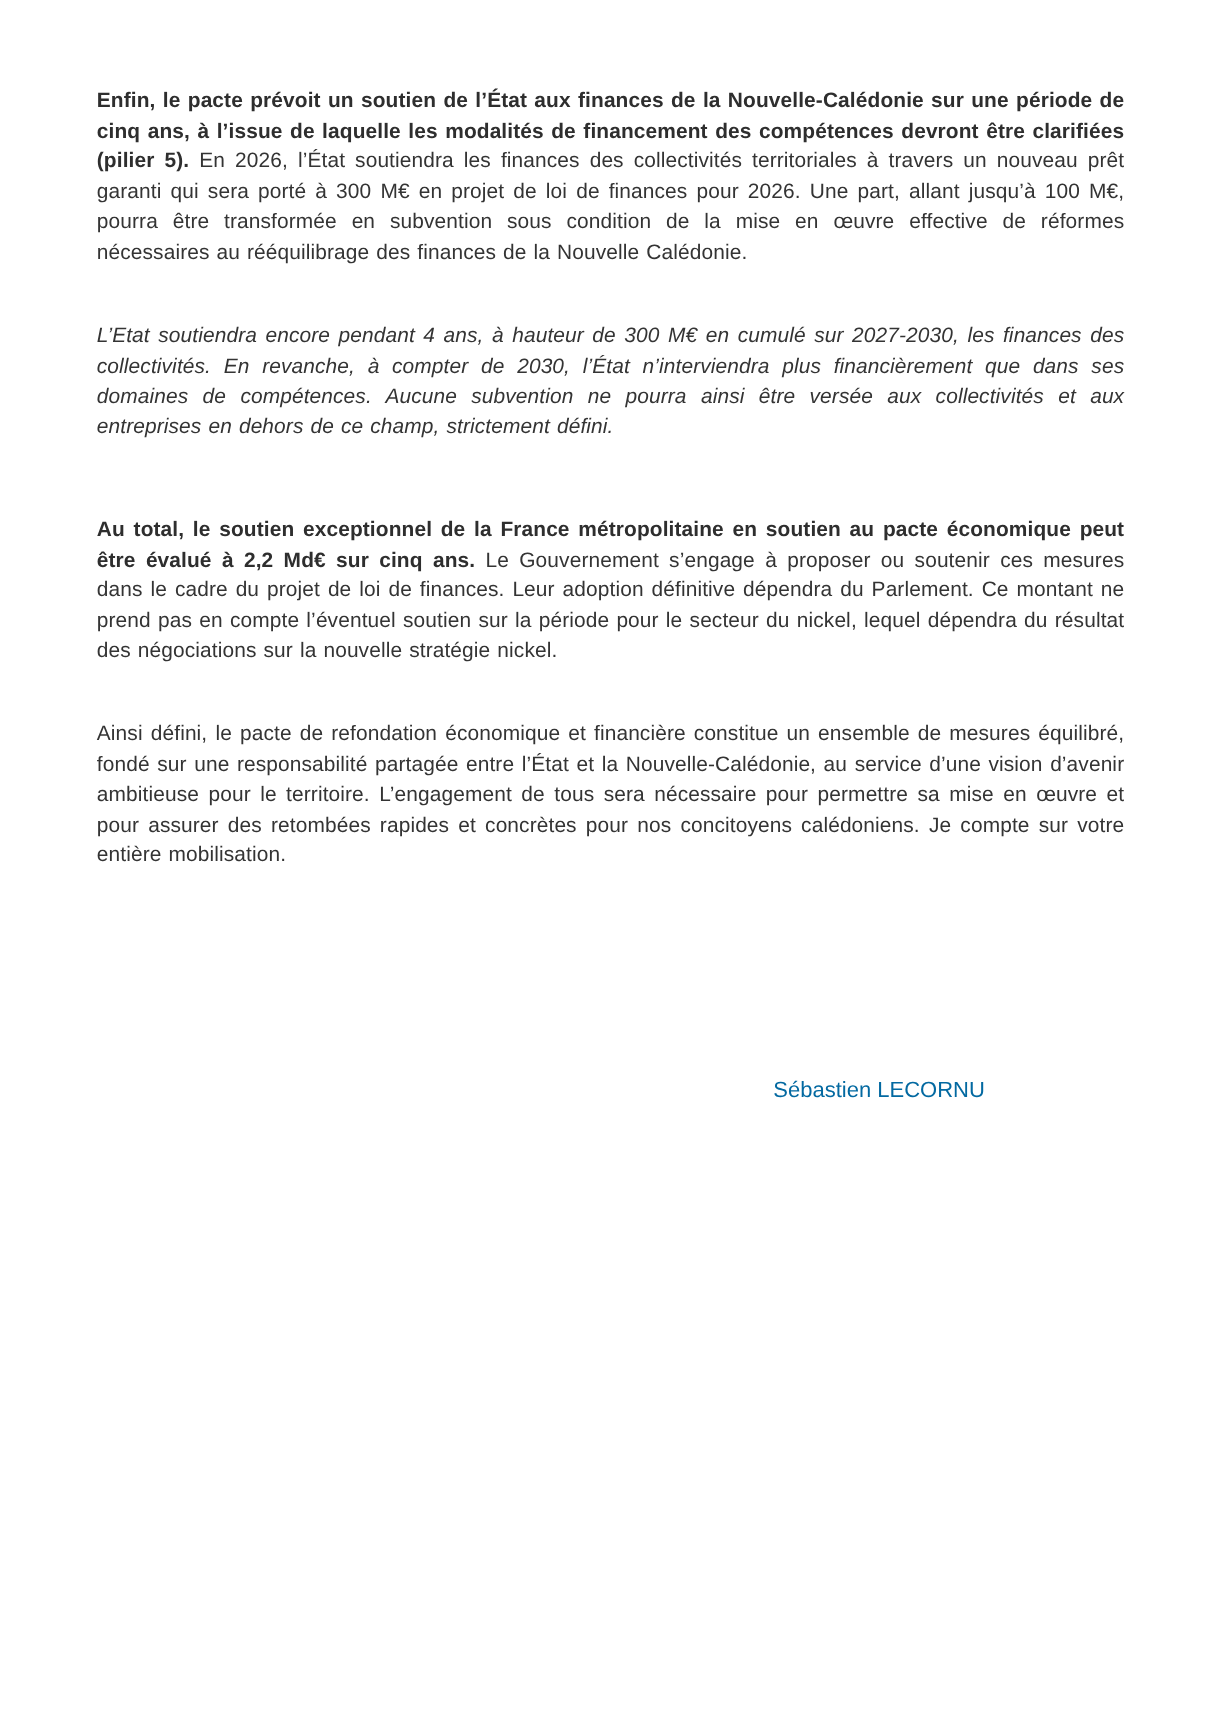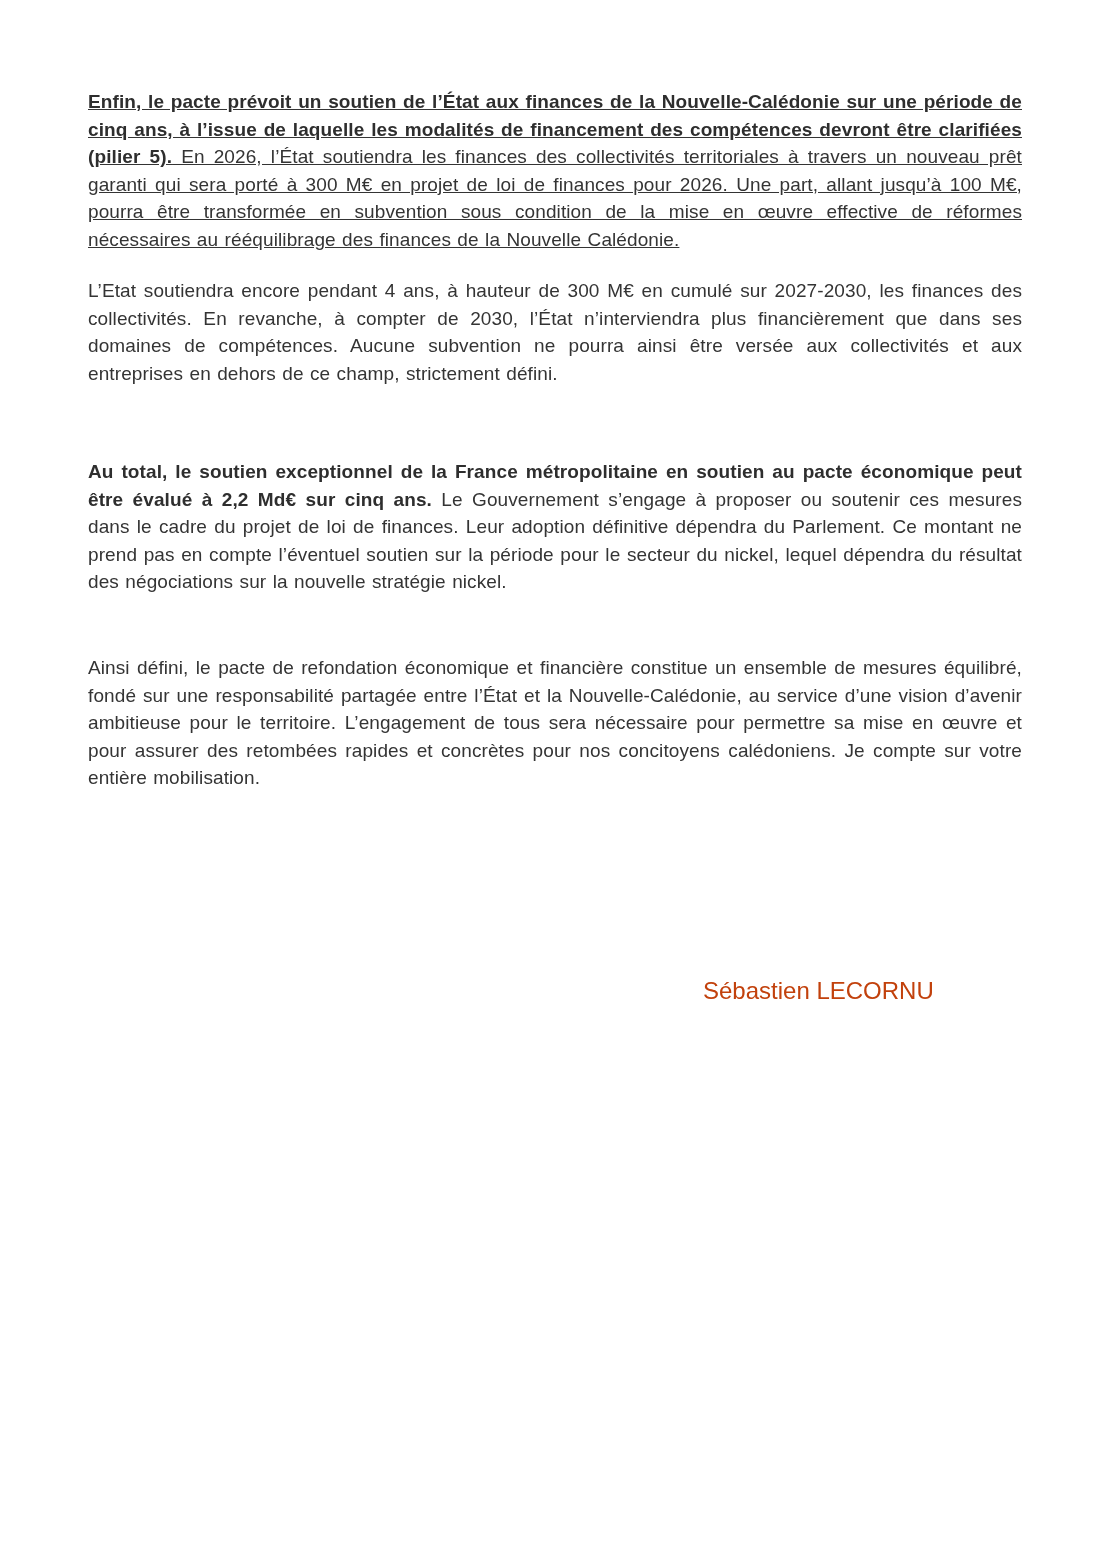--- a/index.html
+++ b/index.html
@@ -29,40 +29,40 @@
     word-spacing: 1px;
   }
   .para strong {
     font-weight: bold;
     color: #2e2e2e;
   }
   .signature {
     position: absolute;
     left: 703px;
     top: 978px;
-    font-size: 24px;
+    font-size: 20px;
     line-height: 26px;
-    color: #c2410c;
+    color: #0369a1;
     white-space: nowrap;
   }
 </style>
 </head>
 <body>
 
 <div class="page">
 
-  <p class="para" style="top: 88px; text-decoration: underline;">
+  <p class="para" style="top: 78px;">
     <strong>Enfin, le pacte prévoit un soutien de l’État aux finances de la Nouvelle-Calédonie sur une période de cinq ans, à l’issue de laquelle les modalités de financement des compétences devront être clarifiées (pilier 5).</strong><span> En 2026, l’État soutiendra les finances des collectivités territoriales à travers un nouveau prêt garanti qui sera porté à 300 M€ en projet de loi de finances pour 2026. Une part, allant jusqu’à 100 M€, pourra être transformée en subvention sous condition de la mise en œuvre effective de réformes nécessaires au rééquilibrage des finances de la Nouvelle Calédonie.</span>
   </p>
 
-  <p class="para" style="top: 277px;">
+  <p class="para" style="top: 292px; font-style: italic;">
     <span>L’Etat soutiendra encore pendant 4 ans, à hauteur de 300 M€ en cumulé sur 2027-2030, les finances des collectivités. En revanche, à compter de 2030, l’État n’interviendra plus financièrement que dans ses domaines de compétences. Aucune subvention ne pourra ainsi être versée aux collectivités et aux entreprises en dehors de ce champ, strictement défini.</span>
   </p>
 
-  <p class="para" style="top: 458px;">
+  <p class="para" style="top: 468px;">
     <strong>Au total, le soutien exceptionnel de la France métropolitaine en soutien au pacte économique peut être évalué à 2,2 Md€ sur cinq ans.</strong><span> Le Gouvernement s’engage à proposer ou soutenir ces mesures dans le cadre du projet de loi de finances. Leur adoption définitive dépendra du Parlement. Ce montant ne prend pas en compte l’éventuel soutien sur la période pour le secteur du nickel, lequel dépendra du résultat des négociations sur la nouvelle stratégie nickel.</span>
   </p>
 
   <p class="para" style="top: 654px;">
     <span>Ainsi défini, le pacte de refondation économique et financière constitue un ensemble de mesures équilibré, fondé sur une responsabilité partagée entre l’État et la Nouvelle-Calédonie, au service d’une vision d’avenir ambitieuse pour le territoire. L’engagement de tous sera nécessaire pour permettre sa mise en œuvre et pour assurer des retombées rapides et concrètes pour nos concitoyens calédoniens. Je compte sur votre entière mobilisation.</span>
   </p>
 
   <div class="signature">Sébastien LECORNU</div>
 
 </div>

